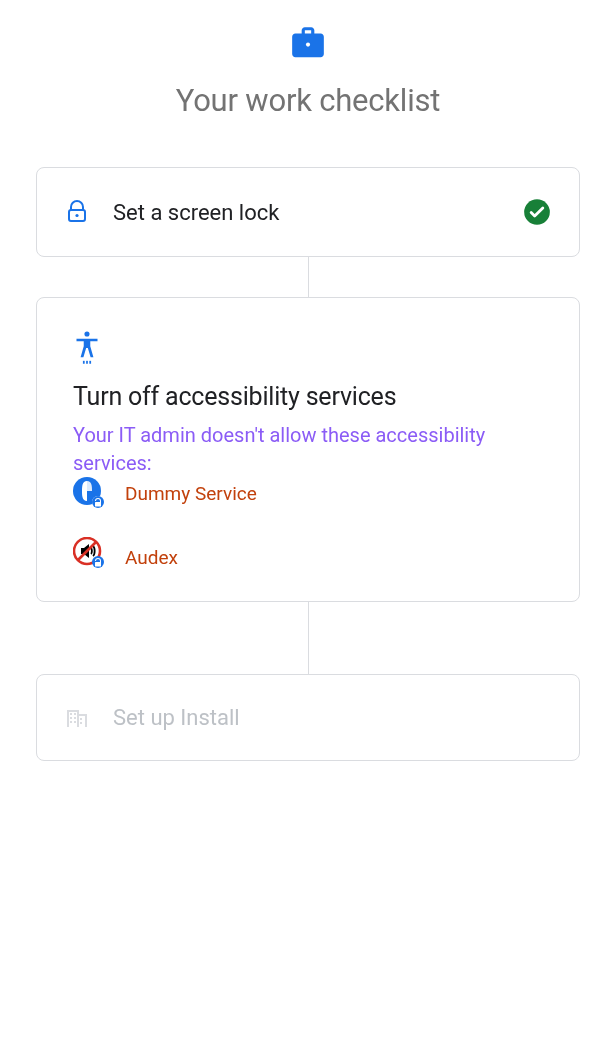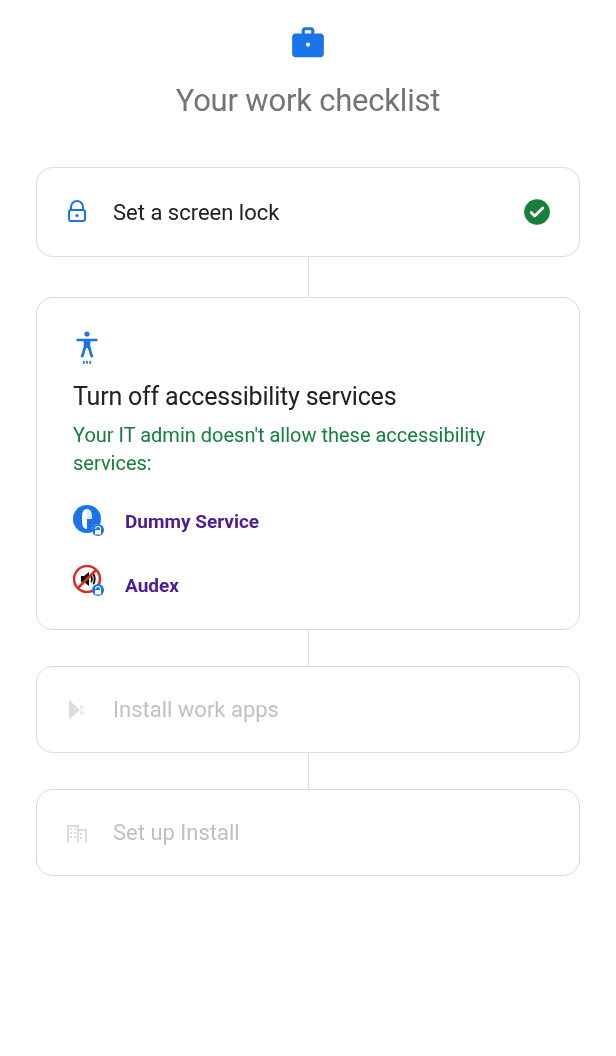--- a/index.html
+++ b/index.html
@@ -15,21 +15,21 @@
     .briefcase-icon { display: inline-block; margin-bottom: 16px; }
     .page-title {
       font-size: 31px;
       font-weight: 400;
       color: #737373;
       letter-spacing: -0.2px;
       margin-bottom: 48px;
     }
     .card {
       border: 1px solid #dadce0;
-      border-radius: 17px;
+      border-radius: 8px;
       background: #fff;
       position: relative;
     }
     .card-simple {
       display: flex;
       align-items: center;
       padding: 30px 28px;
     }
     .card-simple .lead-icon { width: 24px; height: 24px; display:flex; align-items:center; justify-content:center; }
     .card-simple .label {
@@ -53,32 +53,31 @@
     .card-expanded .title {
       font-size: 25px;
       color: #202124;
       font-weight: 400;
       margin-bottom: 10px;
       letter-spacing: -0.2px;
       margin-top: 16px;
     }
     .card-expanded .subtitle {
       font-size: 20px;
-      color: #15803d;
+      color: #8b5cf6;
       line-height: 1.4;
-      margin-bottom: 28px;
     }
     .service-row {
       display: flex;
       align-items: center;
       margin-bottom: 28px;
     }
     .service-row:last-child { margin-bottom: 8px; align-items: flex-end; }
     .service-icon { width: 32px; height: 32px; margin-right: 20px; }
-    .service-name { font-size: 19px; color: #4c1d95; font-weight: 700; }
+    .service-name { font-size: 19px; color: #c2410c; font-weight: 400; }
   </style>
 </head>
 <body>
 
 <div class="container">
 
   <div class="header">
     <span class="briefcase-icon">
       <svg width="42" height="38" viewBox="0 0 24 24">
         <path fill="#1a73e8" d="M20 6h-4V4c0-1.1-.9-2-2-2h-4C8.9 2 8 2.9 8 4v2H4c-1.1 0-2 .9-2 2v11c0 1.1.9 2 2 2h16c1.1 0 2-.9 2-2V8c0-1.1-.9-2-2-2zM10 4h4v2h-4V4z"></path>
@@ -149,30 +148,20 @@
           <path fill="#fff" d="M25 21a3 3 0 0 0-3 3h1a2 2 0 1 1 4 0v4h1v-4a3 3 0 0 0-3-3z"></path>
           <rect x="22" y="25" width="6" height="4.5" rx="0.6" fill="#fff"></rect>
         </svg>
       </span>
       <span class="service-name">Audex</span>
     </div>
   </div>
 
   <div class="connector h36"></div>
 
-  <div class="card card-simple disabled">
-    <span class="lead-icon">
-      <svg width="24" height="24" viewBox="0 0 24 24">
-        <path fill="#dadce0" d="M4 2v20l11-10L4 2z"></path>
-        <path fill="#e8eaed" d="M15 12l5-3-5-2v5z"></path>
-        <path fill="#e8eaed" d="M15 12l5 3-5 2v-5z"></path>
-      </svg>
-    </span>
-    <span class="label">Install work apps</span>
-  </div>
 
   <div class="connector h36"></div>
 
   <div class="card card-simple disabled">
     <span class="lead-icon">
       <svg width="24" height="24" viewBox="0 0 24 24">
         <path fill="none" stroke="#dadce0" stroke-width="2" d="M3 21V5h10v16M13 9h8v12"></path>
         <g fill="#dadce0">
           <rect x="5" y="7" width="2" height="2"></rect>
             <rect x="9" y="7" width="2" height="2"></rect>

